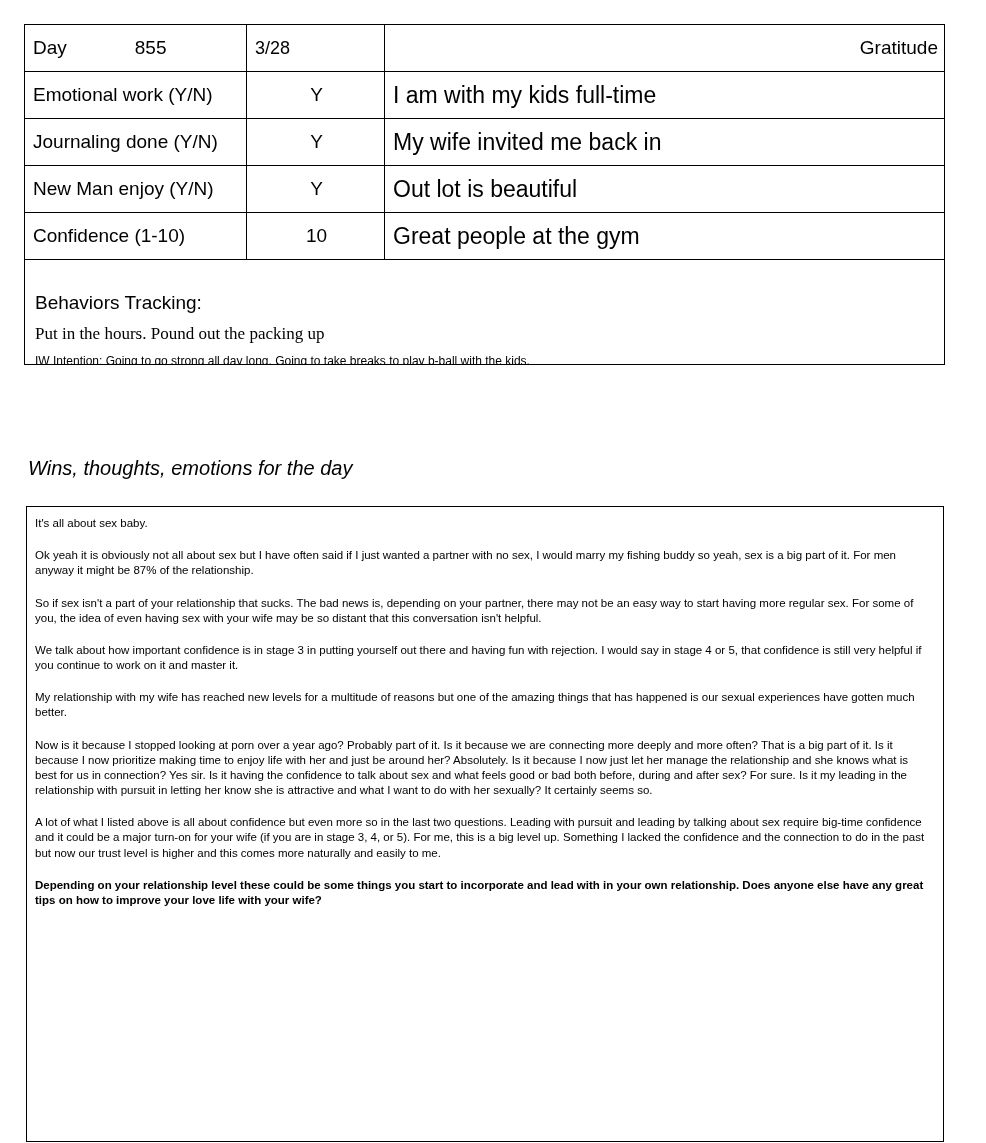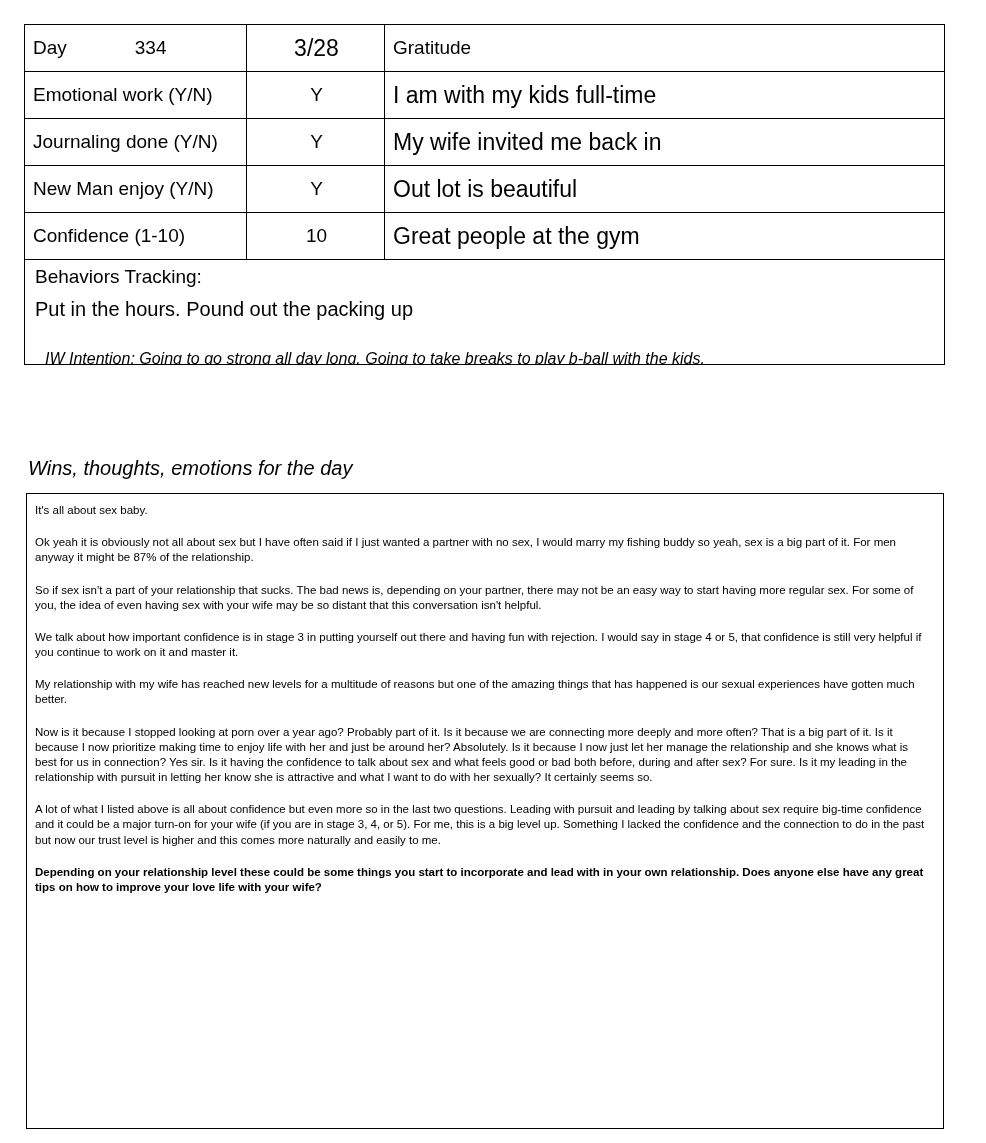--- a/index.html
+++ b/index.html
@@ -44,26 +44,26 @@
 
   .hdr-day {
     font-size: 19px;
     display: flex;
     align-items: center;
   }
   .hdr-day .d-word { flex: 0 0 auto; }
   .hdr-day .d-num  { margin-left: 68px; }
 
   .hdr-date {
-    font-size: 23px;
-    text-align: center;
+    font-size: 18px;
+    text-align: left;
   }
   .hdr-grat {
     font-size: 19px;
-    text-align: left;
+    text-align: right;
   }
 
   .lbl {
     font-size: 19px;
   }
   .val {
     font-size: 19px;
     text-align: center;
   }
   .grat {
@@ -78,51 +78,52 @@
   }
   .behaviors-inner {
     padding: 6px 8px 0 10px;
     position: relative;
     height: 98px;
     overflow: hidden;
   }
   .behaviors-title {
     font-size: 19px;
     margin-bottom: 10px;
+    margin-top: 26px;
   }
   .behaviors-line {
-    font-size: 20px;
+    font-size: 17px;
     margin-bottom: 16px;
+    font-family: Liberation Serif, serif;
   }
   .behaviors-clip {
-    font-size: 16px;
+    font-size: 12px;
     position: absolute;
     bottom: -4px;
-    left: 20px;
+    left: 10px;
     white-space: nowrap;
-    font-style: italic;
   }
 
   
   .wins-heading {
     position: absolute;
     left: 28px;
     top: 457px;
     font-size: 20px;
     background: #ffffff;
     padding-right: 6px;
     z-index: 3;
     font-style: italic;
   }
 
   
   .essay-box {
     position: absolute;
     left: 26px;
-    top: 493px;
+    top: 506px;
     width: 918px;
     height: 636px;
     border: 1px solid #000000;
     box-sizing: border-box;
     padding: 9px 12px 0 8px;
     overflow: hidden;
     background: #ffffff;
   }
   .essay-p {
     font-size: 11.5px;
@@ -141,21 +142,21 @@
     <colgroup>
       <col class="col-label">
       <col class="col-val">
       <col class="col-grat">
     </colgroup>
     <tbody>
       <tr>
         <td>
           <div class="cell-pad hdr-day">
             <span class="d-word">Day</span>
-            <span class="d-num">334</span>
+            <span class="d-num">855</span>
           </div>
         </td>
         <td>
           <div class="cell-pad hdr-date">3/28</div>
         </td>
         <td>
           <div class="cell-pad hdr-grat">Gratitude</div>
         </td>
       </tr>
 

